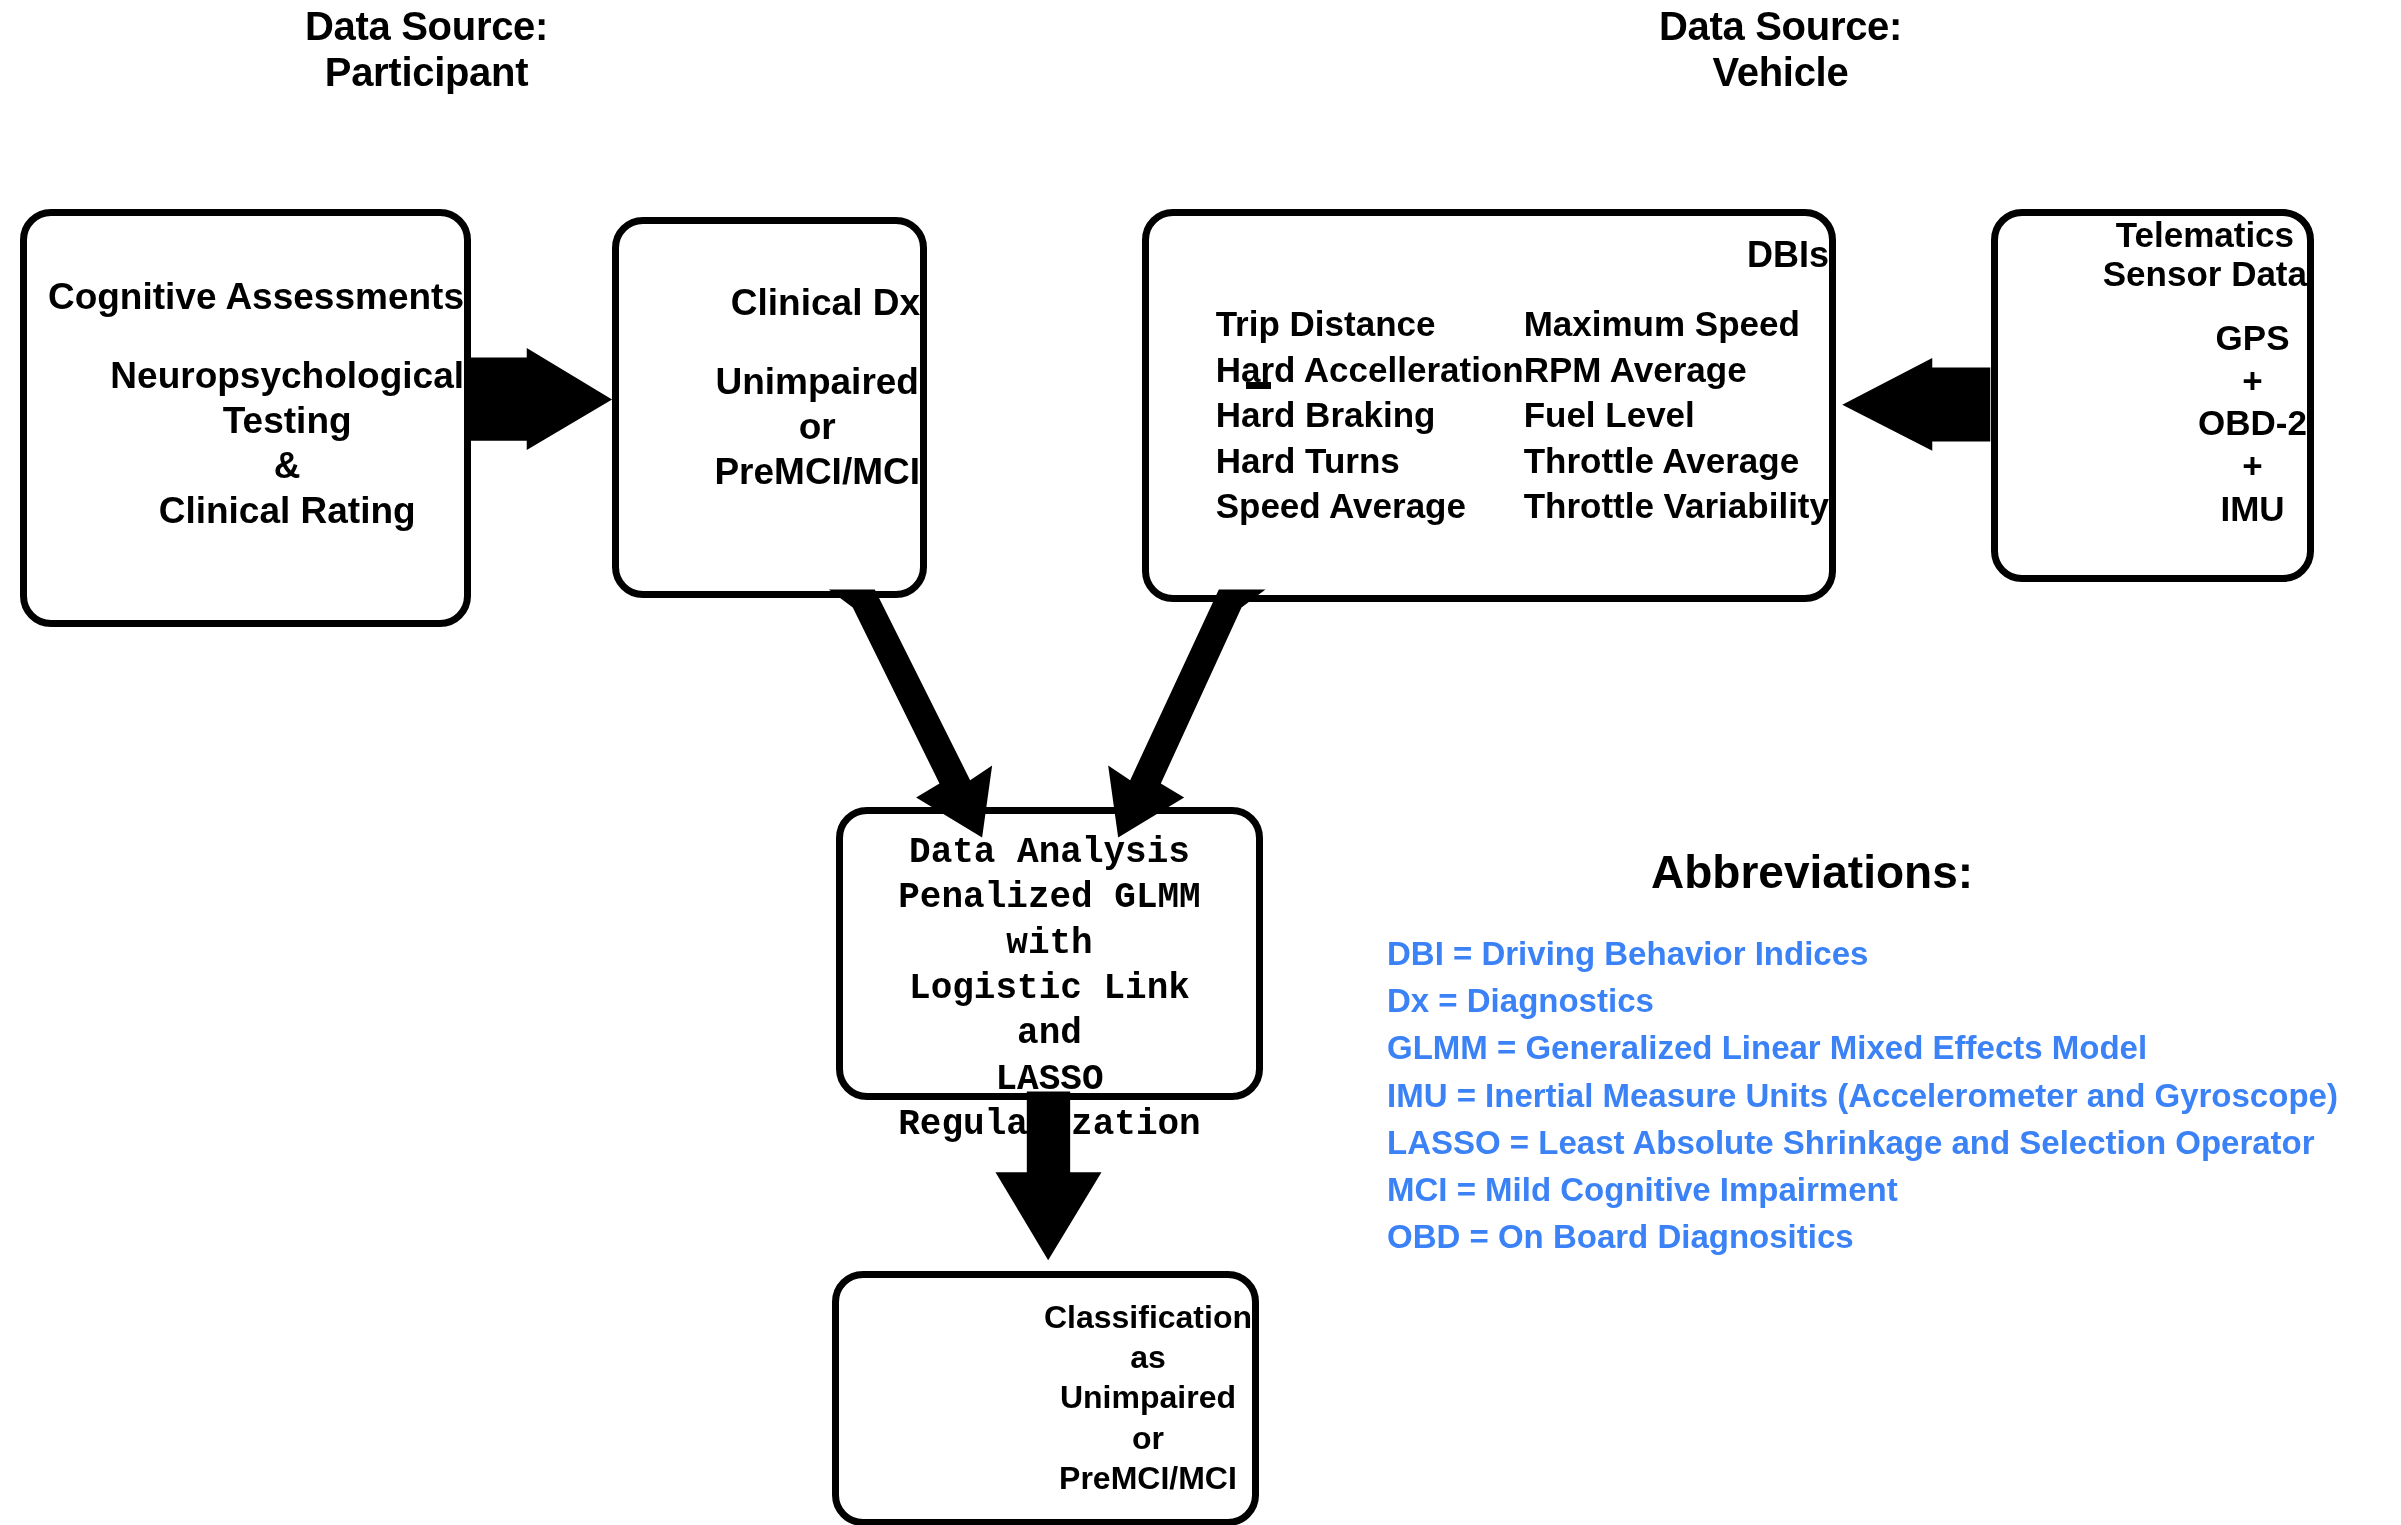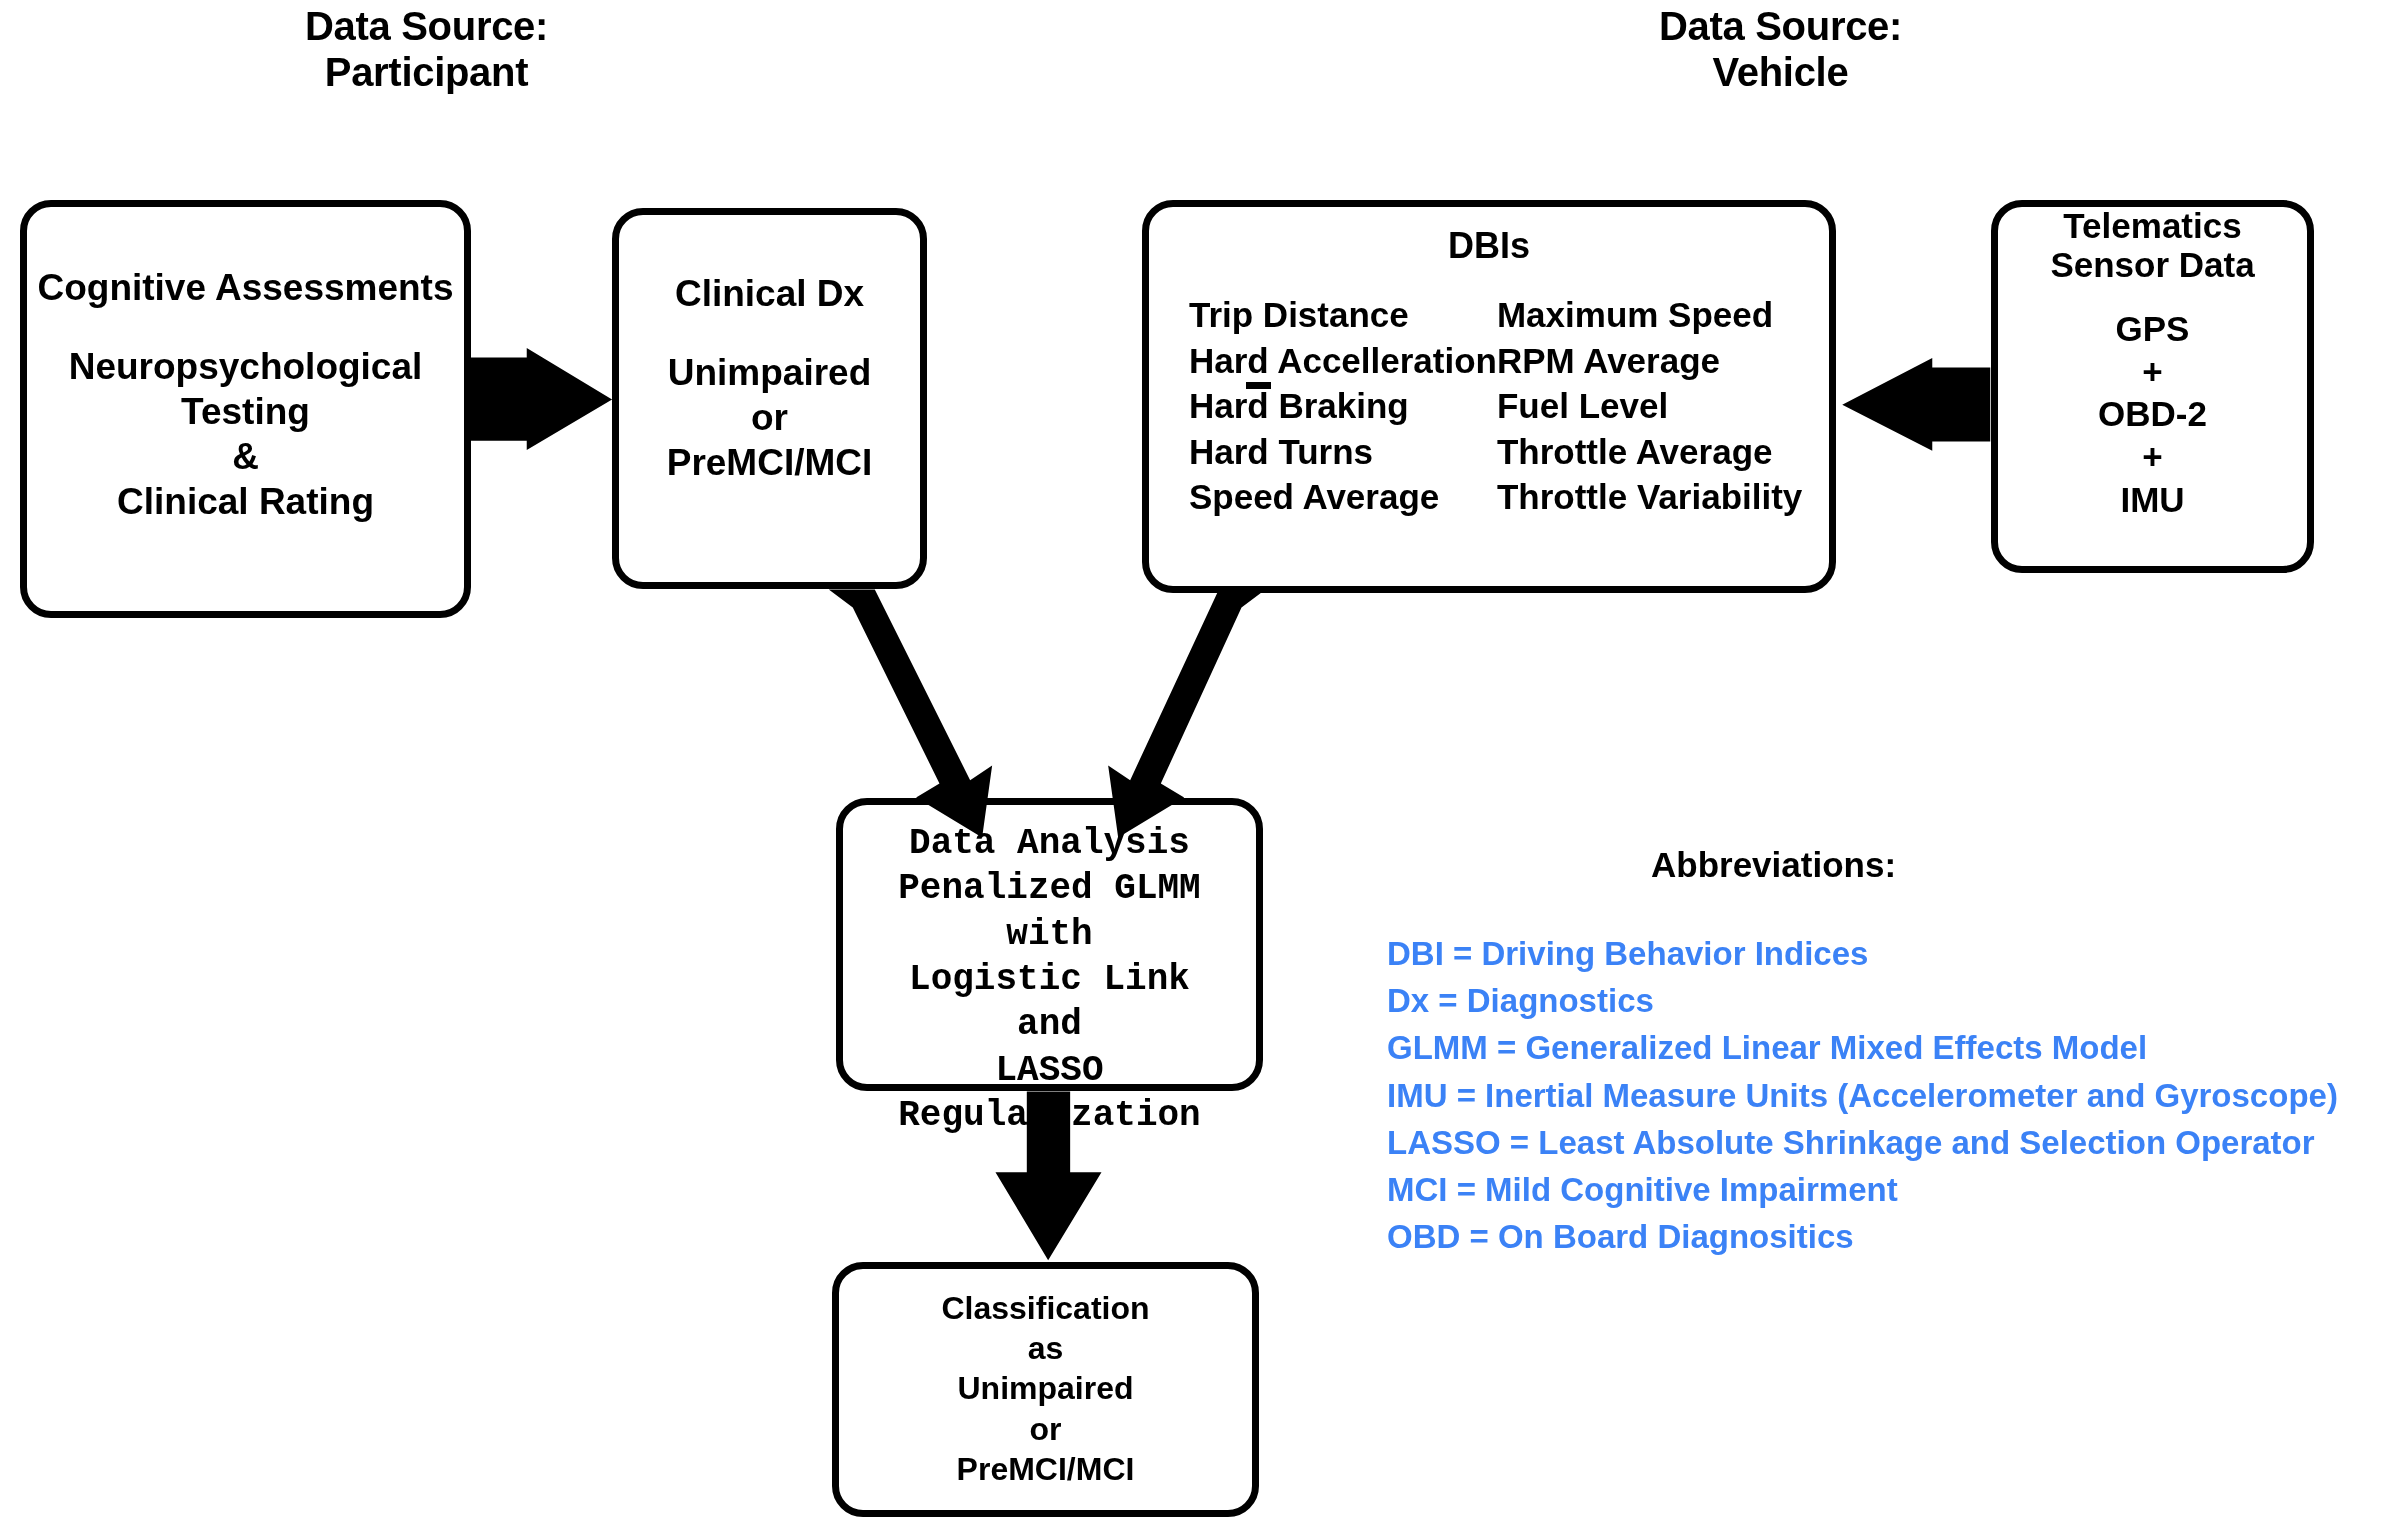--- a/index.html
+++ b/index.html
@@ -31,21 +31,22 @@
     border: 7.3px solid #000000;
     border-radius: 31px;
     background: #ffffff;
     box-sizing: border-box;
     color: #000000;
     font-weight: bold;
     text-align: center;
     display: flex;
     flex-direction: column;
     justify-content: flex-start;
-    align-items: center;
+    align-items: flex-end;
+    margin-top: 9px;
   }
   .node .ttl {
     font-weight: bold;
     line-height: 1.1;
   }
   .node .body {
     font-weight: bold;
     line-height: 1.22;
   }
   .gap-lg { height: 35px; }
@@ -110,21 +111,21 @@
     padding-top: 18.7px;
     font-size: 32px;
   }
   #box-classification .body { line-height: 1.26; }
 
   
   #abbrev-title {
     position: absolute;
     left: 1651px; top: 845px;
     font-weight: bold;
-    font-size: 35px;
+    font-size: 46px;
     color: #000000;
   }
   #abbrev-list {
     position: absolute;
     left: 1387px; top: 930px;
     font-weight: bold;
     font-size: 33px;
     line-height: 1.43;
     color: #3b82f6;
     white-space: nowrap;

